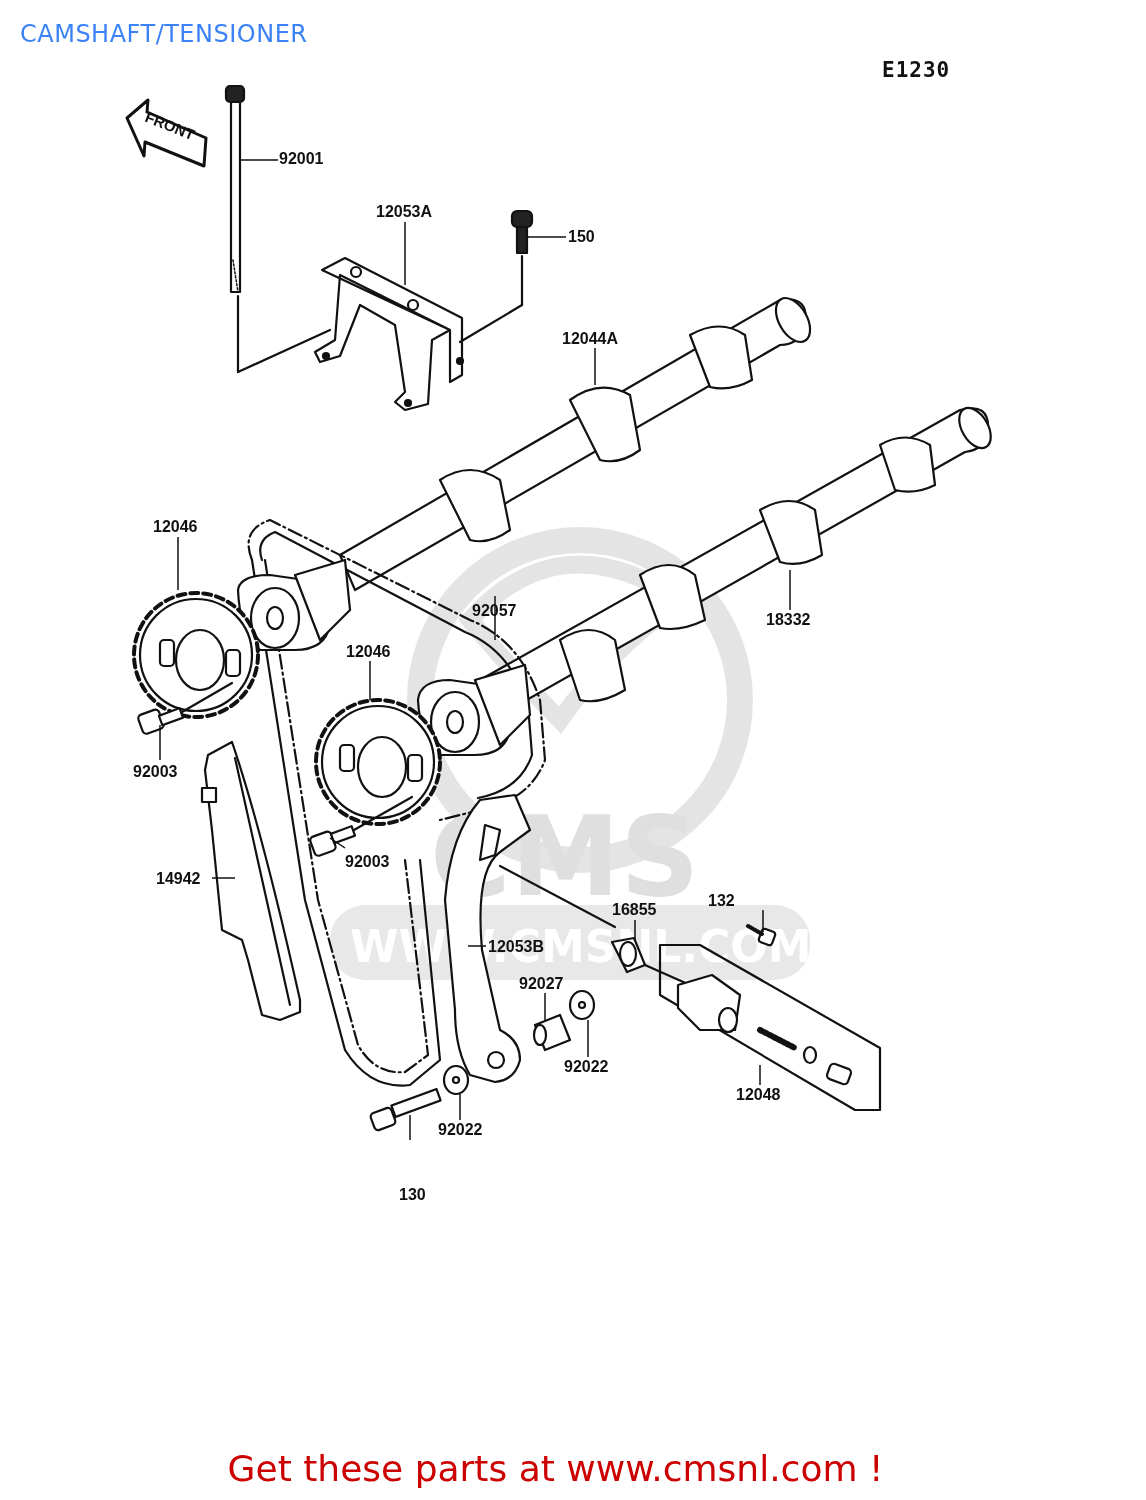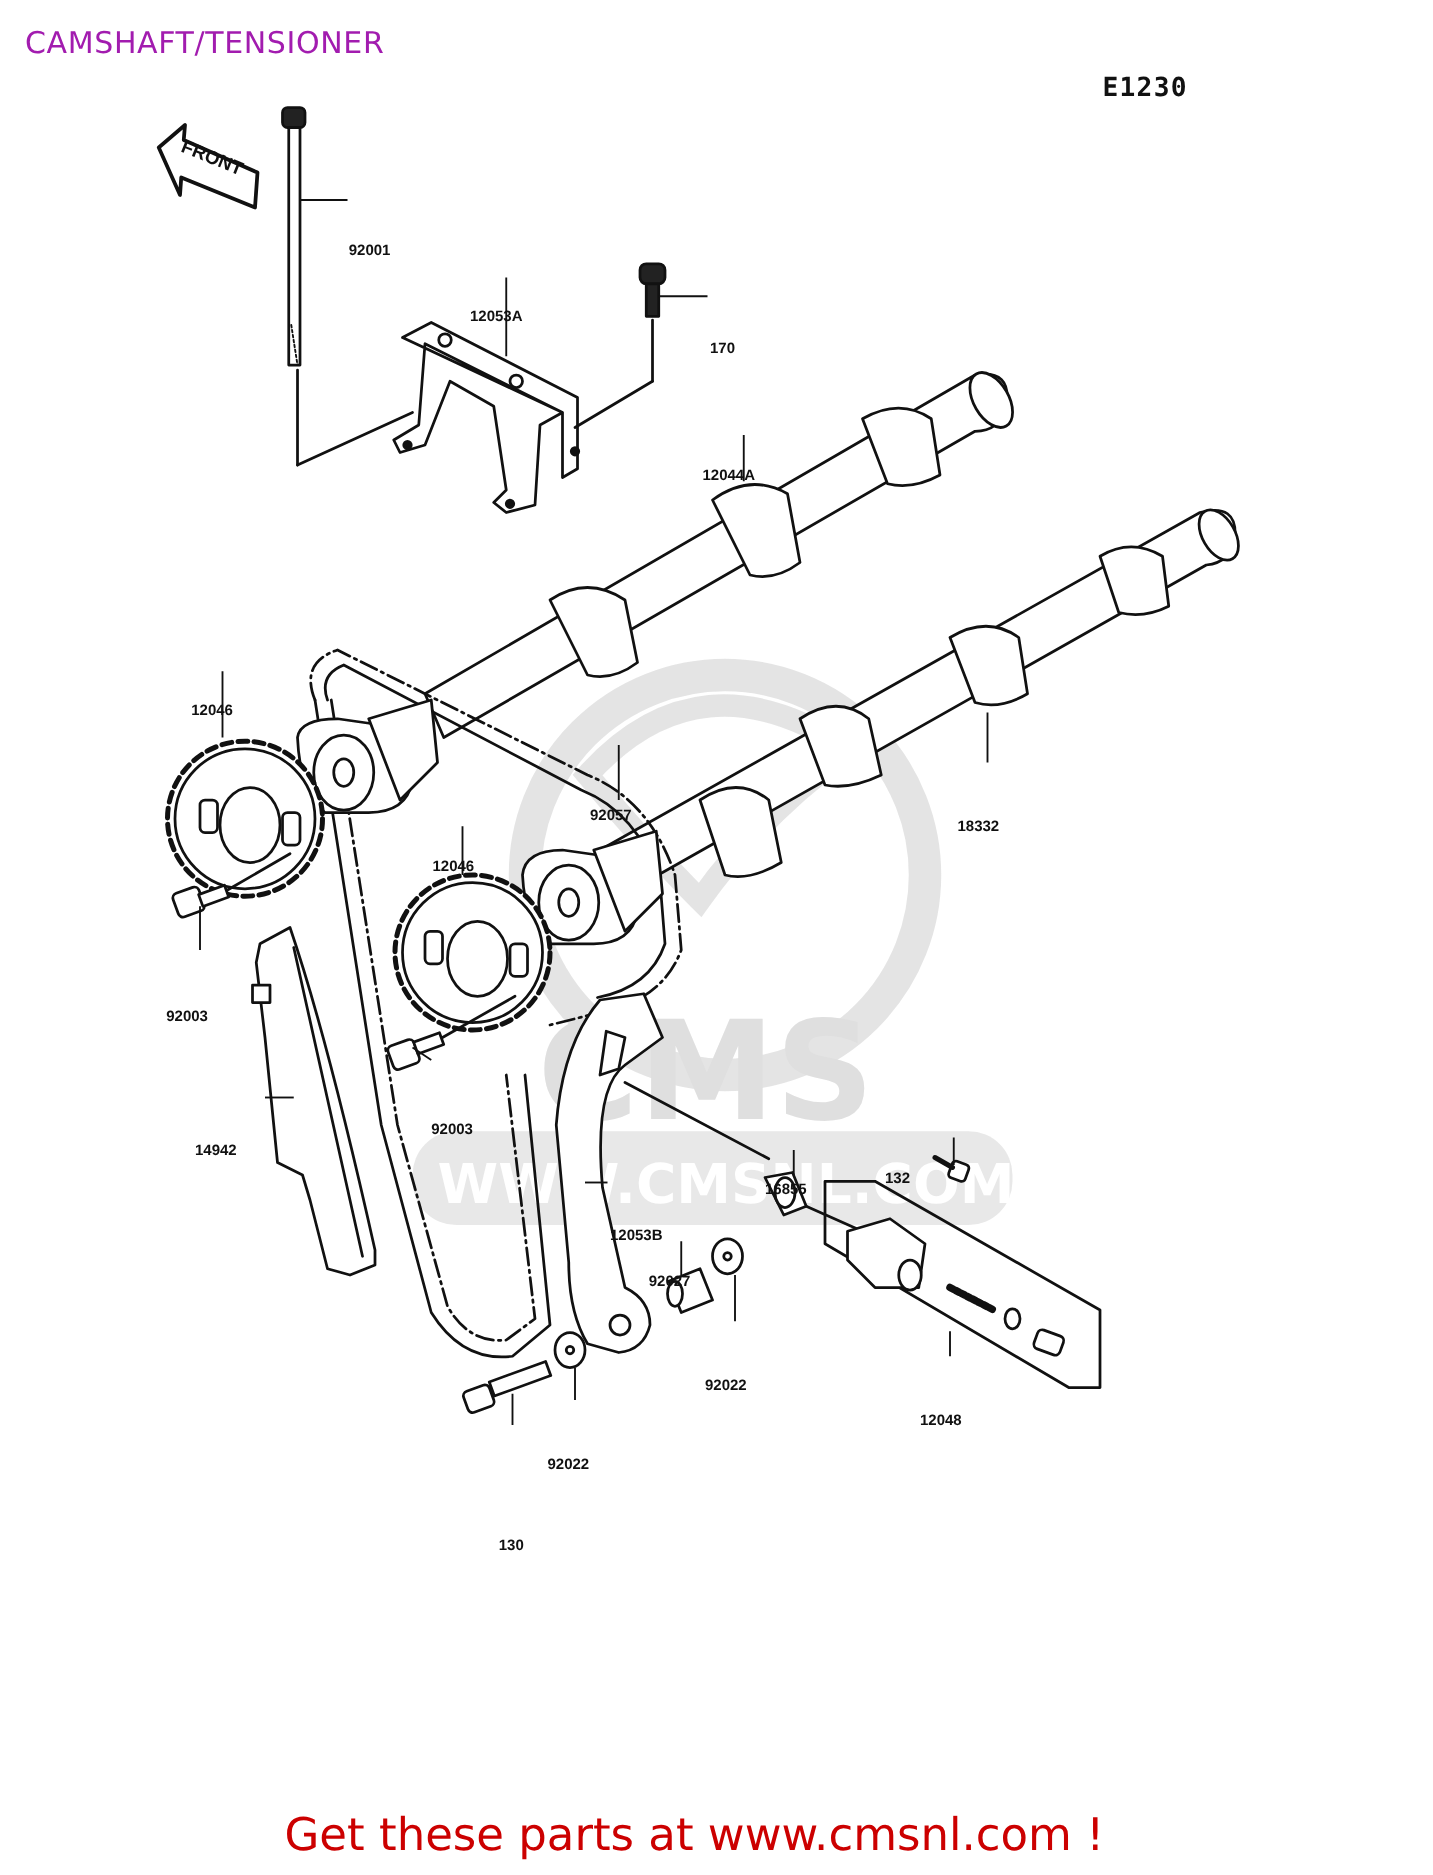--- a/index.html
+++ b/index.html
@@ -1,20 +1,20 @@
 <!DOCTYPE html>
 <html><head>
 <meta charset="utf-8">
 <style>
   html, body { margin: 0; padding: 0; background: #ffffff; }
   body { width: 1146px; height: 1500px; position: relative; overflow: hidden; font-family: "DejaVu Sans", sans-serif; }
-  .page-title { position: absolute; left: 20px; top: 20px; font-size: 24px; color: #a21caf; letter-spacing: 0.5px; font-family: "DejaVu Sans", sans-serif; }
+  .page-title { position: absolute; left: 20px; top: 20px; font-size: 24px; color: #3b82f6; letter-spacing: 0.5px; font-family: "DejaVu Sans", sans-serif; }
   .diagram-code { position: absolute; left: 882px; top: 58px; font-size: 21px; font-weight: bold; color: #111; font-family: "DejaVu Sans Mono", monospace; letter-spacing: 1px; }
   .diagram { position: absolute; left: 0; top: 0; width: 1146px; height: 1500px; }
-  .label { position: absolute; font-size: 12px; font-weight: bold; color: #111; font-family: "Liberation Sans", sans-serif; white-space: nowrap; margin-top: 43px; }
+  .label { position: absolute; font-size: 16px; font-weight: bold; color: #111; font-family: "Liberation Sans", sans-serif; white-space: nowrap; }
   .footer { position: absolute; left: 0; width: 941px; top: 1448px; text-align: center; font-size: 36px; color: #cc0000; font-family: "DejaVu Sans", sans-serif; }
   .footer span { margin-left: 170px; }
   .wm-text { font-family: "DejaVu Sans", sans-serif; font-weight: bold; }
 </style>
 </head>
 <body>
 
 <div class="page-title">CAMSHAFT/TENSIONER</div>
 <div class="diagram-code">E1230</div>
 
@@ -192,21 +192,21 @@
     <line x1="545" y1="993" x2="545" y2="1020"></line>
     <line x1="588" y1="1020" x2="588" y2="1057"></line>
     <line x1="760" y1="1065" x2="760" y2="1085"></line>
     <line x1="460" y1="1094" x2="460" y2="1120"></line>
     <line x1="410" y1="1115" x2="410" y2="1140"></line>
   </g>
 </svg>
 
 <div class="label" style="left:279px; top:150px;">92001</div>
 <div class="label" style="left:376px; top:203px;">12053A</div>
-<div class="label" style="left:568px; top:228px;">170</div>
+<div class="label" style="left:568px; top:228px;">150</div>
 <div class="label" style="left:562px; top:330px;">12044A</div>
 <div class="label" style="left:153px; top:518px;">12046</div>
 <div class="label" style="left:472px; top:602px;">92057</div>
 <div class="label" style="left:766px; top:611px;">18332</div>
 <div class="label" style="left:346px; top:643px;">12046</div>
 <div class="label" style="left:133px; top:763px;">92003</div>
 <div class="label" style="left:345px; top:853px;">92003</div>
 <div class="label" style="left:156px; top:870px;">14942</div>
 <div class="label" style="left:612px; top:901px;">16855</div>
 <div class="label" style="left:708px; top:892px;">132</div>

